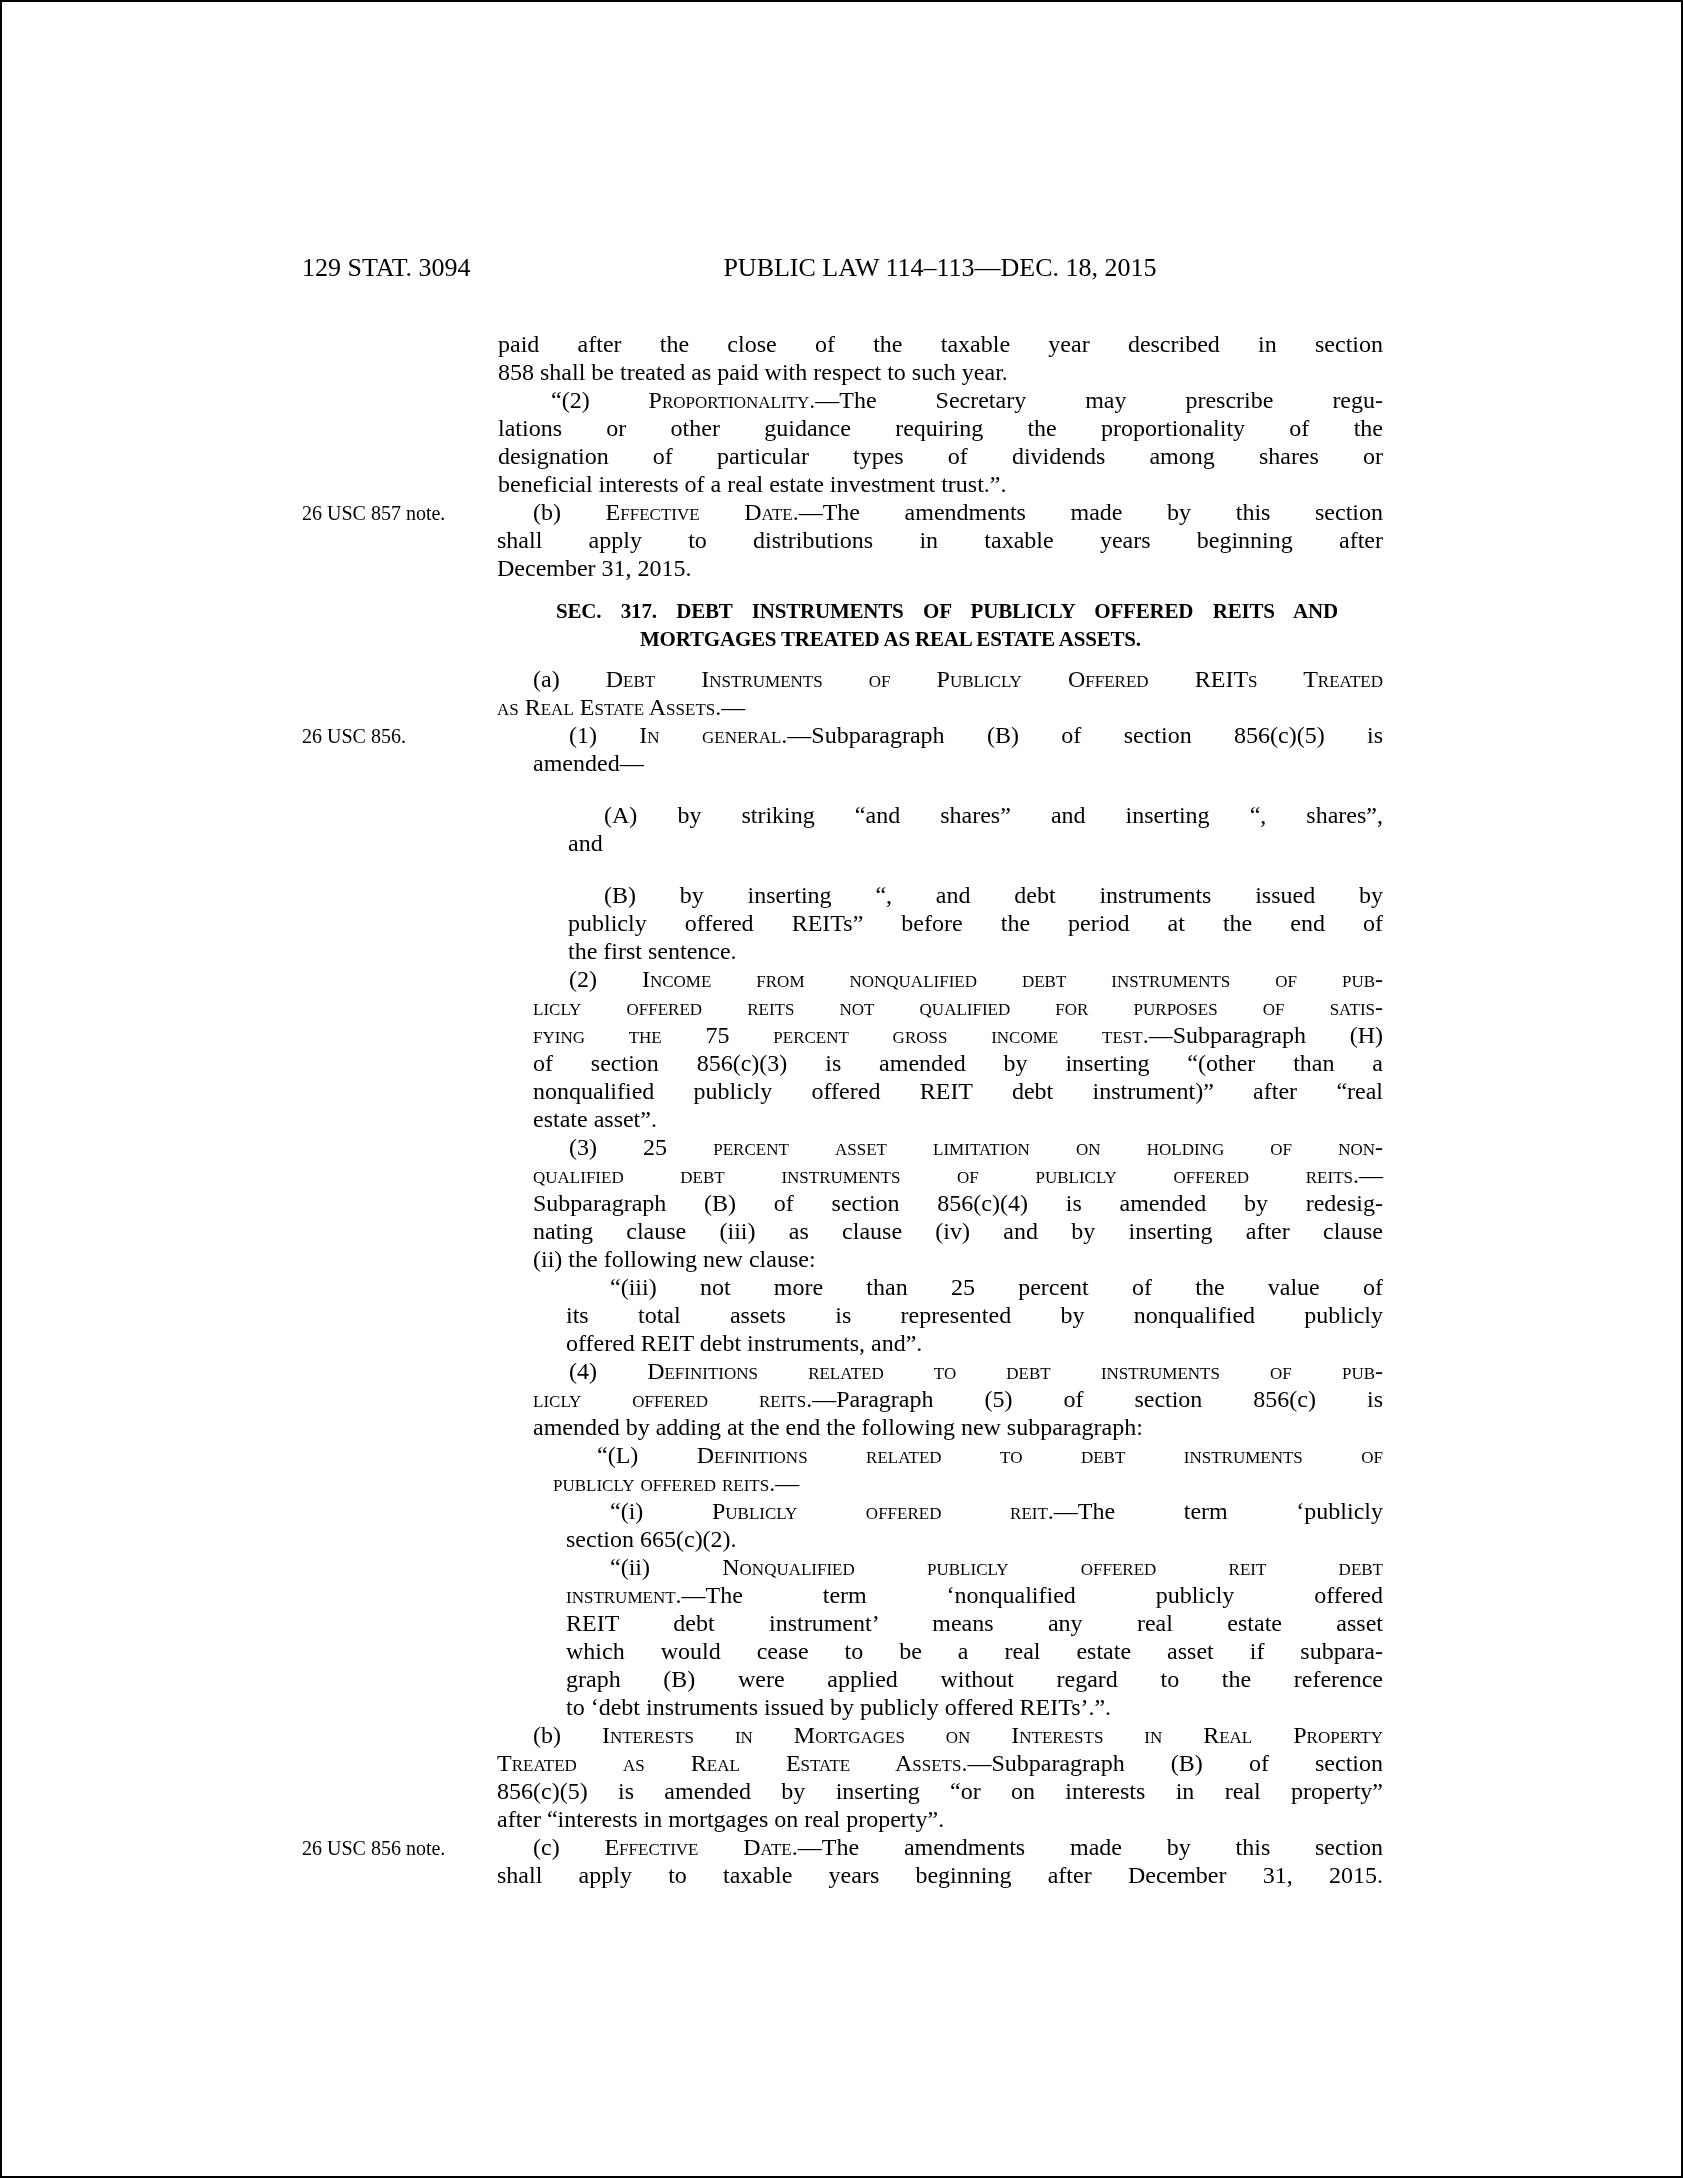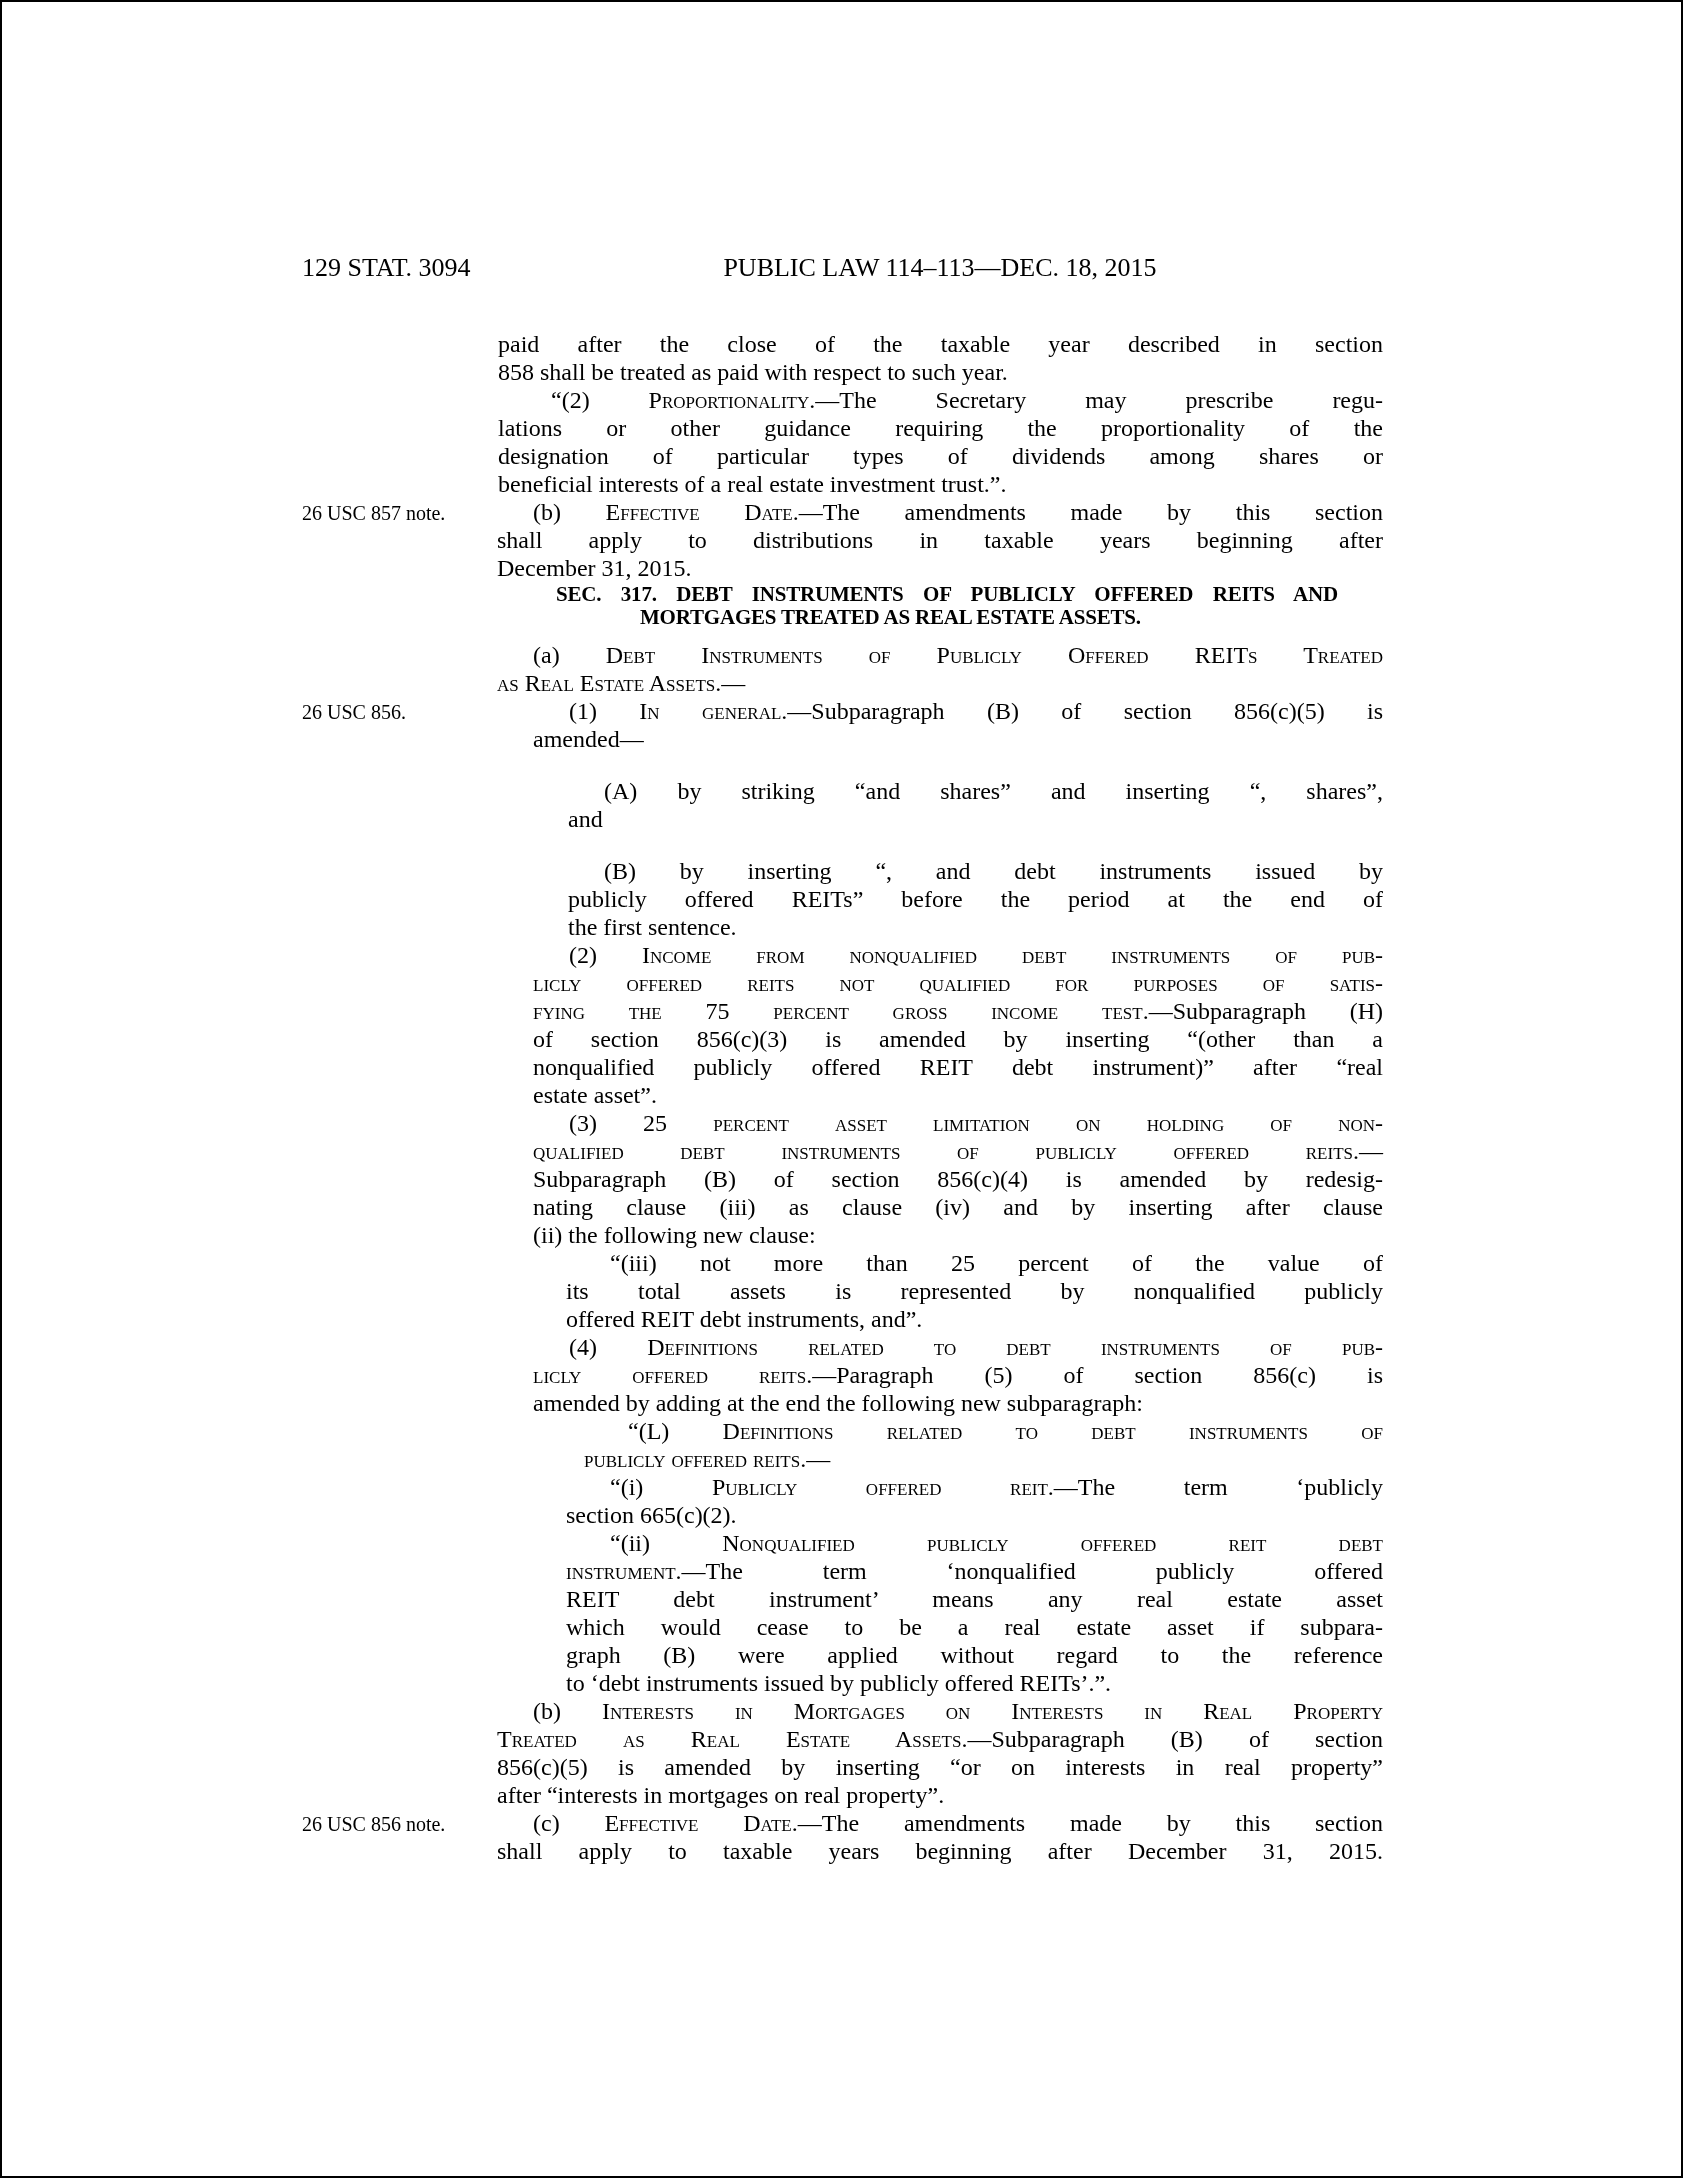--- a/index.html
+++ b/index.html
@@ -26,35 +26,35 @@
     position:absolute; left:495px; top:328px; width:886px;
     font-size:24px; line-height:28px;
   }
   .para{ position:relative; }
   .line{ text-align:justify; }
   .j{ text-align-last:justify; }
   .sc{ font-variant:small-caps; font-variant-caps:small-caps; }
   .m18{ margin-left:1px; }
   .m36{ margin-left:36px; }
   .m72{ margin-left:71px;margin-top:24px; }
-  .m82{ margin-left:87px; }
+  .m82{ margin-left:56px; }
   .m163{ margin-left:69px; }
   .fi36{ padding-left:36px; }
   .fi44{ padding-left:44px; }
   .fi54{ padding-left:53px; }
   .note{
     position:absolute; top:3px; width:188px;
     font-size:20px; line-height:24px;
     text-align:left; text-align-last:left; white-space:nowrap;
   }
   .note.off0{ left:-195px; }
   .note.off36{ left:-231px; }
   .heading{
-    margin:1px 0 12px 59px; width:782px;
-    font-weight:bold; font-size:21px; line-height:23px;
+    margin:15px 0 12px 59px; width:782px;
+    font-weight:bold; font-size:21px; line-height:28px;
     letter-spacing:-0.2px;
   }
   .heading .h1{ text-align:justify; text-align-last:justify; }
   .heading .h2{ text-align:left; text-align-last:left; padding-left:84px; }
 </style>
 </head>
 <body>
 
 <div class="page">
 

